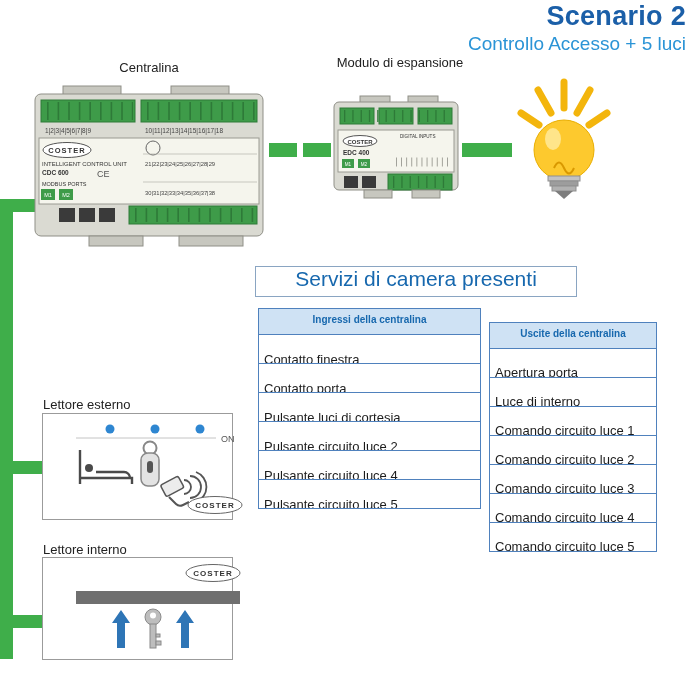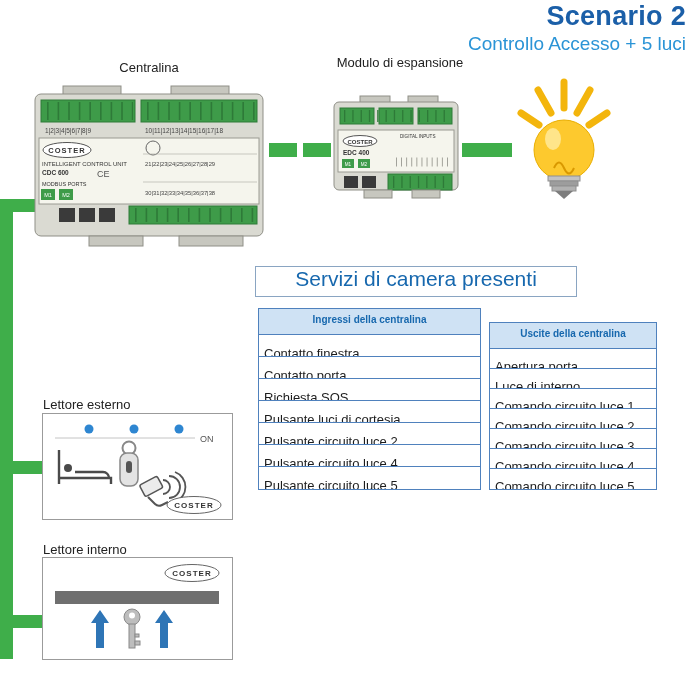--- a/index.html
+++ b/index.html
@@ -12,24 +12,24 @@
   .dev-label { position:absolute; font-size:13px; color:#222; text-align:center; }
   .green { position:absolute; background:var(--green,#3fae4a); }
   .services-title { position:absolute; left:255px; top:266px; width:322px; height:31px;
     border:1px solid #8aa5c2; background:#fff; display:flex; justify-content:center;
     font-size:21px; color:var(--table-header-text,#1768ae); }
   .tbl { position:absolute; border:1px solid var(--table-border,#4f81bd); background:#fff; }
   .tbl-header { height:26px; line-height:22px; text-align:center; font-weight:bold; font-size:10px;
     background:var(--table-header-bg,#cfe2f4); color:var(--table-header-text,#1768ae);
     border-bottom:1px solid var(--table-border,#4f81bd); }
   .tbl-row { height:22px; line-height:21px; border-bottom:1px solid var(--table-border,#4f81bd);
-    font-size:13px; color:#1c1c1c; padding:8px 5px; white-space:nowrap; overflow:hidden; background:#fff; }
+    font-size:13px; color:#1c1c1c; padding:14px 5px; white-space:nowrap; overflow:hidden; background:#fff; }
   .tbl-row:last-child { border-bottom:none; }
   .tbl.small .tbl-row { height:20px; line-height:19px; }
-  .reader-box { position:absolute; background:#fff; border:1px solid #9b9b9b; }
+  .reader-box { position:absolute; background:#fff; border:1px solid #9b9b9b;padding-left:21px; }
   svg text { font-family:"Liberation Sans", sans-serif; }
 </style>
 </head>
 <body>
 
 <div class="canvas">
 
   <div class="title-wrap">
     <div class="title">Scenario 2</div>
     <div class="subtitle">Controllo Accesso + 5 luci</div>
@@ -125,21 +125,20 @@
 
   <div class="services-title">
     <span>Servizi di camera presenti</span>
   </div>
 
   <div class="tbl" style="left:258px;top:308px;width:223px">
     <div class="tbl-header">Ingressi della centralina</div>
     <div>
         <div class="tbl-row">Contatto finestra</div>
         <div class="tbl-row">Contatto porta</div>
-        <div class="tbl-row">Richiesta SOS</div>
         <div class="tbl-row">Pulsante luci di cortesia</div>
         <div class="tbl-row">Pulsante circuito luce 2</div>
         <div class="tbl-row">Pulsante circuito luce 4</div>
         <div class="tbl-row">Pulsante circuito luce 5</div>
       </div>
   </div>
 
   <div class="tbl small" style="left:489px;top:322px;width:168px">
     <div class="tbl-header">Uscite della centralina</div>
     <div>

